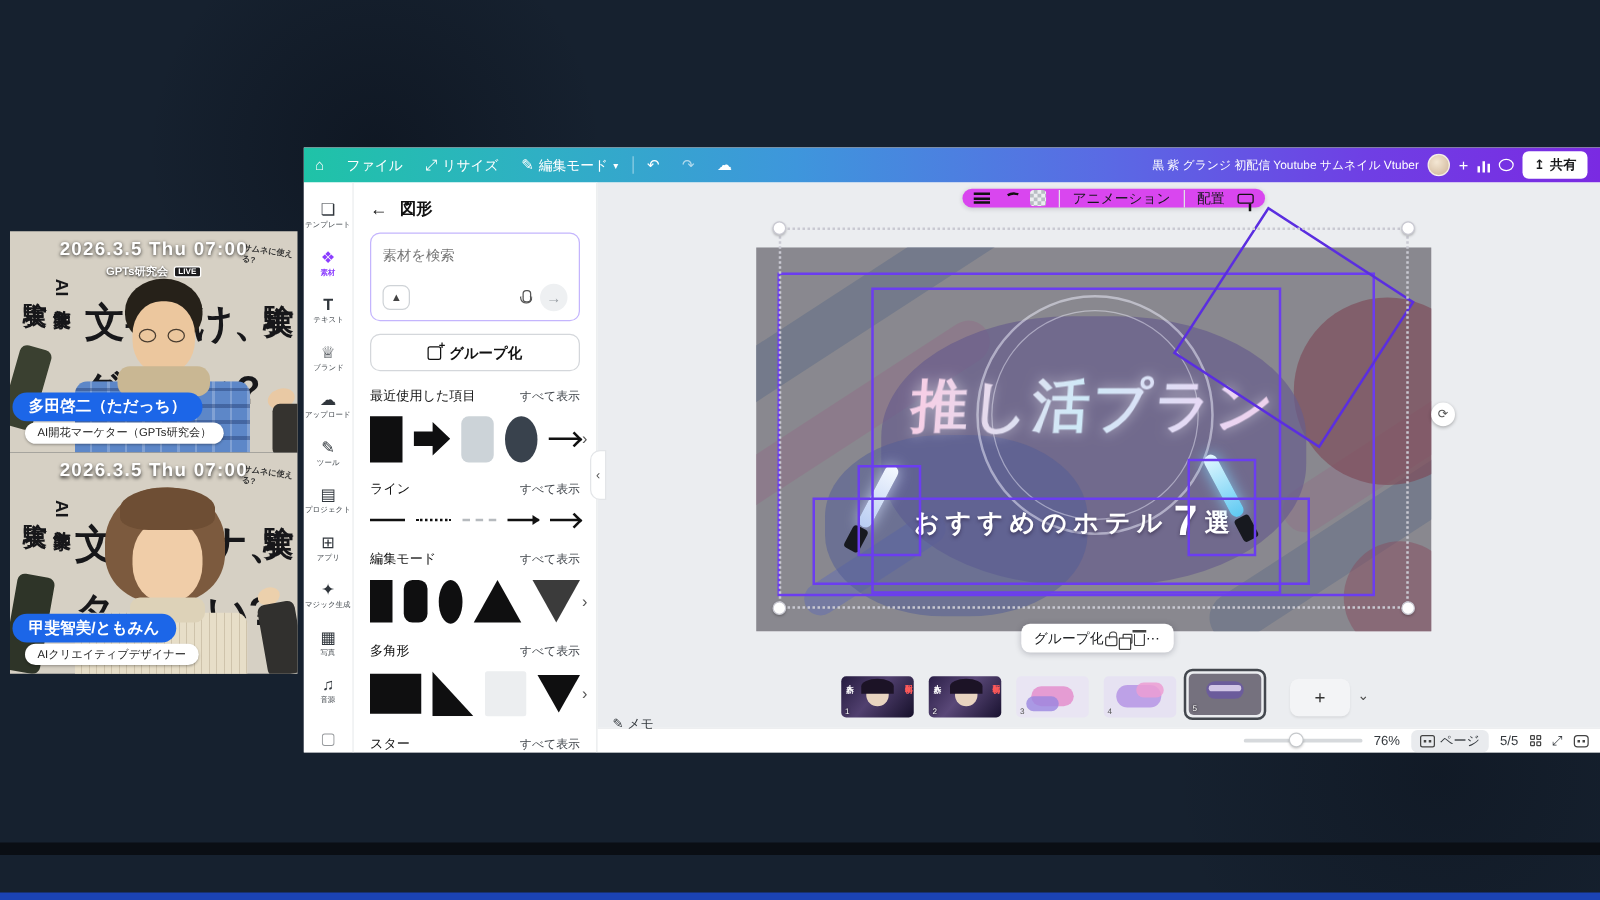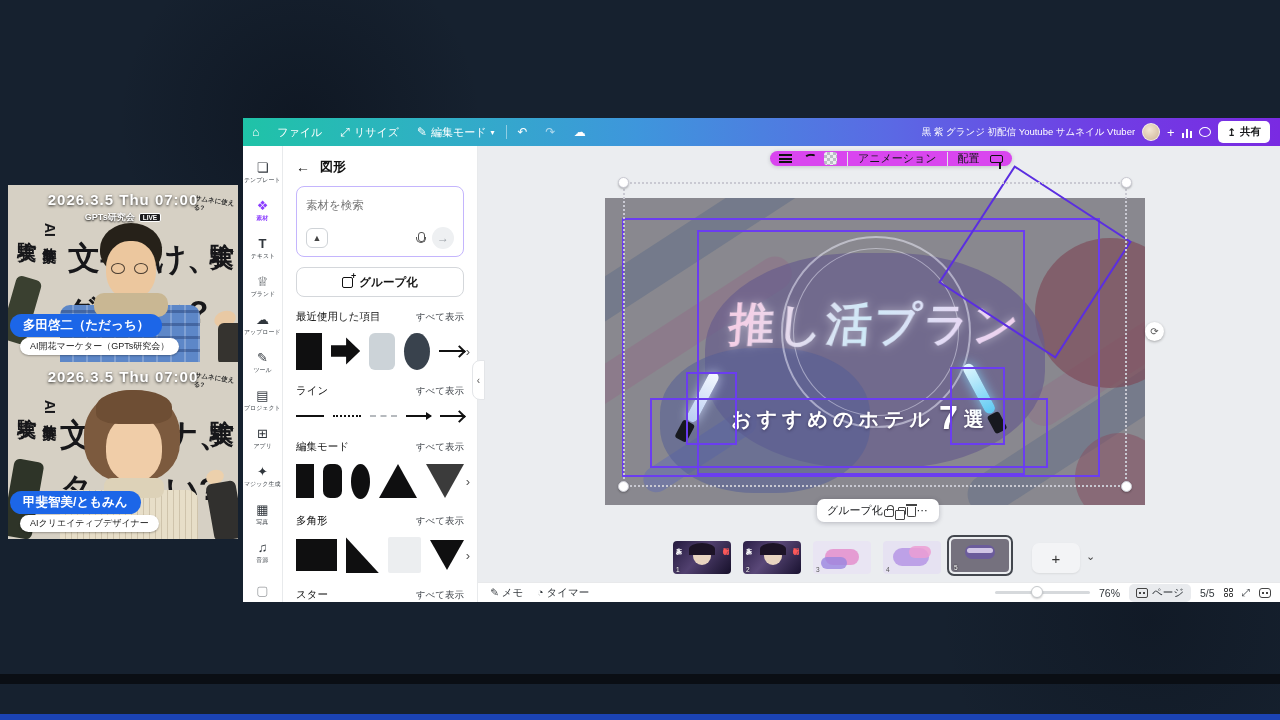--- a/index.html
+++ b/index.html
@@ -124,21 +124,21 @@
   .thumb { position:absolute; width:58px; height:33px; border-radius:4px; overflow:hidden; cursor:pointer; }
   .tnum { position:absolute; left:3px; bottom:1px; font-size:6.5px; color:#fff; text-shadow:0 0 2px #000; }
   .tnum.dark { color:#555; text-shadow:none; }
   .badge { position:absolute; font-size:6px; font-weight:bold; color:#fff; writing-mode:vertical-rl; letter-spacing:0; line-height:7px; }
   #thumb5w { position:absolute; left:469px; top:389px; width:66px; height:41px; border:2px solid #43474e; border-radius:7px; padding:2px; background:#ebedf0; }
   .plusbtn { position:absolute; left:554px; top:397px; width:48px; height:30px; background:#f3f4f6; border-radius:7px; display:flex; align-items:center; justify-content:center; font-size:15px; color:#333; cursor:pointer; box-shadow:0 1px 2px rgba(0,0,0,.08); }
   .thchev { position:absolute; left:608px; top:404px; font-size:11px; color:#444; cursor:pointer; }
 
   
   #statusbar { position:absolute; left:0; right:0; bottom:0; height:20px; background:#fff; border-top:1px solid #e8e9eb; display:flex; align-items:center; font-size:10.5px; color:#33383d; }
-  #statusbar .lft { display:flex; gap:14px; padding-left:12px; align-items:flex-start; }
+  #statusbar .lft { display:flex; gap:14px; padding-left:12px; align-items:flex-start;flex-direction:column; }
   #statusbar .rgt { margin-left:auto; display:flex; gap:9px; align-items:center; padding-right:9px; }
   .slider { position:relative; width:95px; height:3px; background:#d6d9dc; border-radius:2px; }
   .slider .knob { position:absolute; left:36px; top:-5px; width:12px; height:12px; border-radius:50%; background:#fff; border:1px solid #c6c9cc; box-shadow:0 1px 2px rgba(0,0,0,.2); }
   .pagespill { background:#e9ebee; border-radius:5px; padding:2px 7px; display:flex; gap:4px; align-items:center; }
   .i-grid4 { width:9px; height:9px; display:grid; grid-template-columns:4px 4px; grid-gap:1px; }
   .i-grid4 i { background:transparent; border:1.2px solid #444; border-radius:1px; }
   .i-bot { width:12px; height:10px; border:1.3px solid #444; border-radius:3px; position:relative; }
   .i-bot:before { content:""; position:absolute; left:2px; top:3px; width:2px; height:2px; background:#444; box-shadow:4px 0 0 #444; }
 
   

